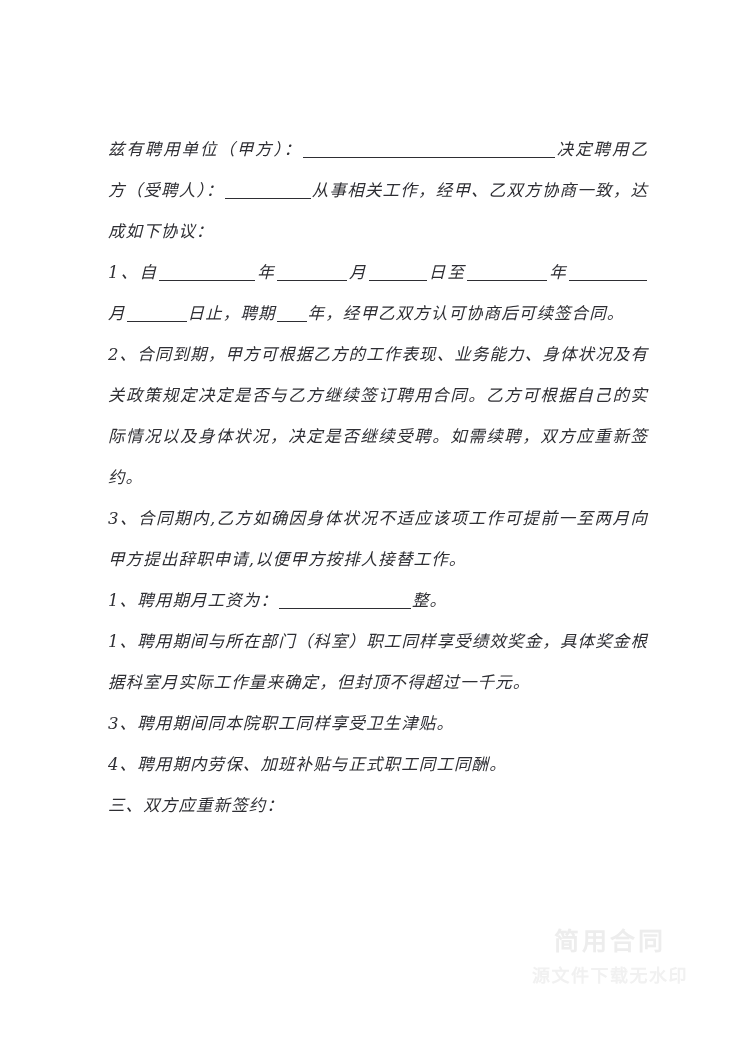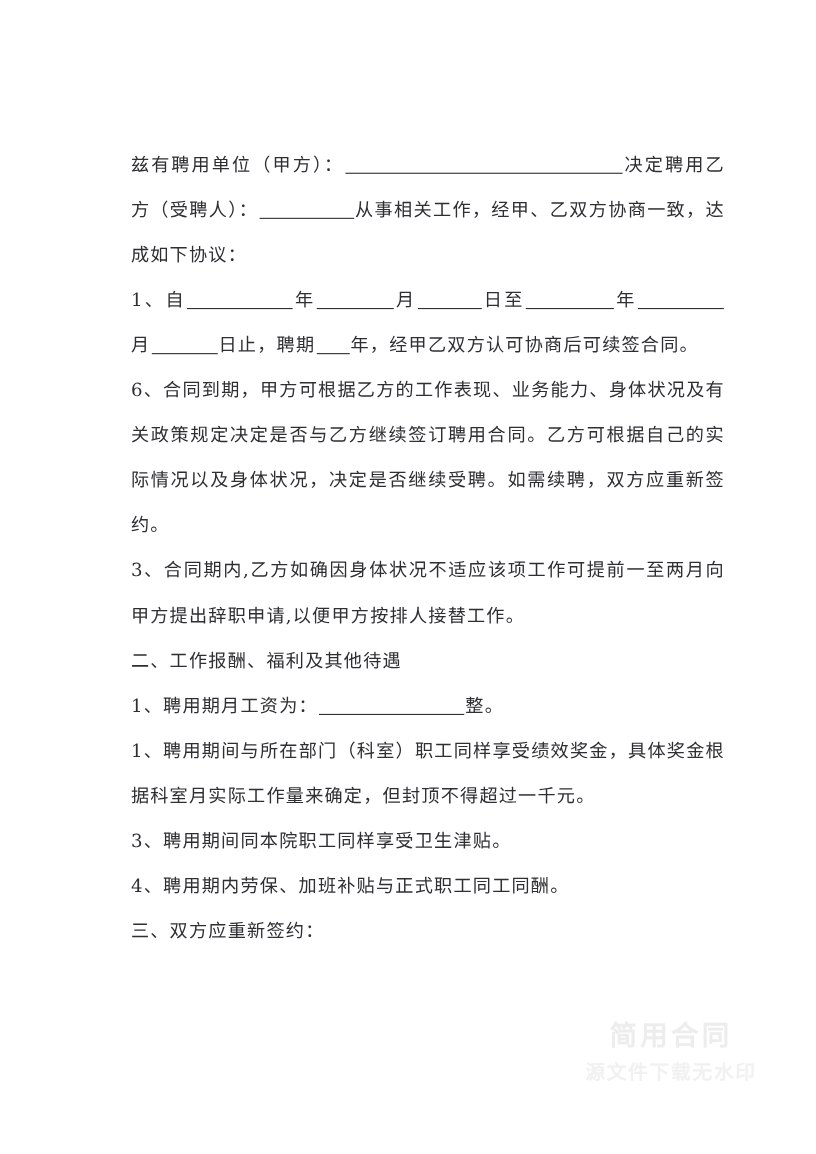--- a/index.html
+++ b/index.html
@@ -12,23 +12,24 @@
     position: relative;
     width: 742px;
     height: 1049px;
     background: #ffffff;
     overflow: hidden;
     font-family: "DejaVu Serif", "Liberation Serif", serif;
     box-sizing: border-box;
   }
   .doc-body {
     position: absolute;
-    left: 119px;
+    left: 108px;
     top: 129px;
     width: 540px;
+    font-style: italic;
   }
   .para {
     font-size: 16.5px;
     line-height: 41px;
     color: #2e2e33;
     letter-spacing: 1.1px;
     text-align: justify;
     text-justify: inter-ideograph;
     margin: 0;
     word-break: break-all;
@@ -88,23 +89,22 @@
   }
 </style>
 </head>
 <body>
 
 <div class="page">
 
   <div class="doc-body">
       <p class="para"><span>兹有聘用单位（甲方）：</span><span class="blank b-unit" title="employer-name"></span><span>决定聘用乙方（受聘人）：</span><span class="blank b-person" title="employee-name"></span><span>从事相关工作，经甲、乙双方协商一致，达成如下协议：</span></p>
       <p class="para"><span>1、自</span><span class="blank b-y1" title="start-year"></span><span>年</span><span class="blank b-m1" title="start-month"></span><span>月</span><span class="blank b-d1" title="start-day"></span><span>日至</span><span class="blank b-y2" title="end-year"></span><span>年</span><span class="blank b-m2" title="end-month"></span><span>月</span><span class="blank b-d2" title="end-day"></span><span>日止，聘期</span><span class="blank b-term" title="term-years"></span><span>年，经甲乙双方认可协商后可续签合同。</span></p>
-      <p class="para"><span>6、合同到期，甲方可根据乙方的工作表现、业务能力、身体状况及有关政策规定决定是否与乙方继续签订聘用合同。乙方可根据自己的实际情况以及身体状况，决定是否继续受聘。如需续聘，双方应重新签约。</span></p>
+      <p class="para"><span>2、合同到期，甲方可根据乙方的工作表现、业务能力、身体状况及有关政策规定决定是否与乙方继续签订聘用合同。乙方可根据自己的实际情况以及身体状况，决定是否继续受聘。如需续聘，双方应重新签约。</span></p>
       <p class="para"><span>3、合同期内,乙方如确因身体状况不适应该项工作可提前一至两月向甲方提出辞职申请,以便甲方按排人接替工作。</span></p>
-      <p class="para"><span>二、工作报酬、福利及其他待遇</span></p>
       <p class="para"><span>1、聘用期月工资为：</span><span class="blank b-wage" title="monthly-salary"></span><span>整。</span></p>
       <p class="para"><span>1、聘用期间与所在部门（科室）职工同样享受绩效奖金，具体奖金根据科室月实际工作量来确定，但封顶不得超过一千元。</span></p>
       <p class="para"><span>3、聘用期间同本院职工同样享受卫生津贴。</span></p>
       <p class="para"><span>4、聘用期内劳保、加班补贴与正式职工同工同酬。</span></p>
       <p class="para"><span>三、双方应重新签约：</span></p>
     </div>
 
   <div class="watermark">
     <div class="wm-main">简用合同</div>
     <div class="wm-sub">源文件下载无水印</div>

